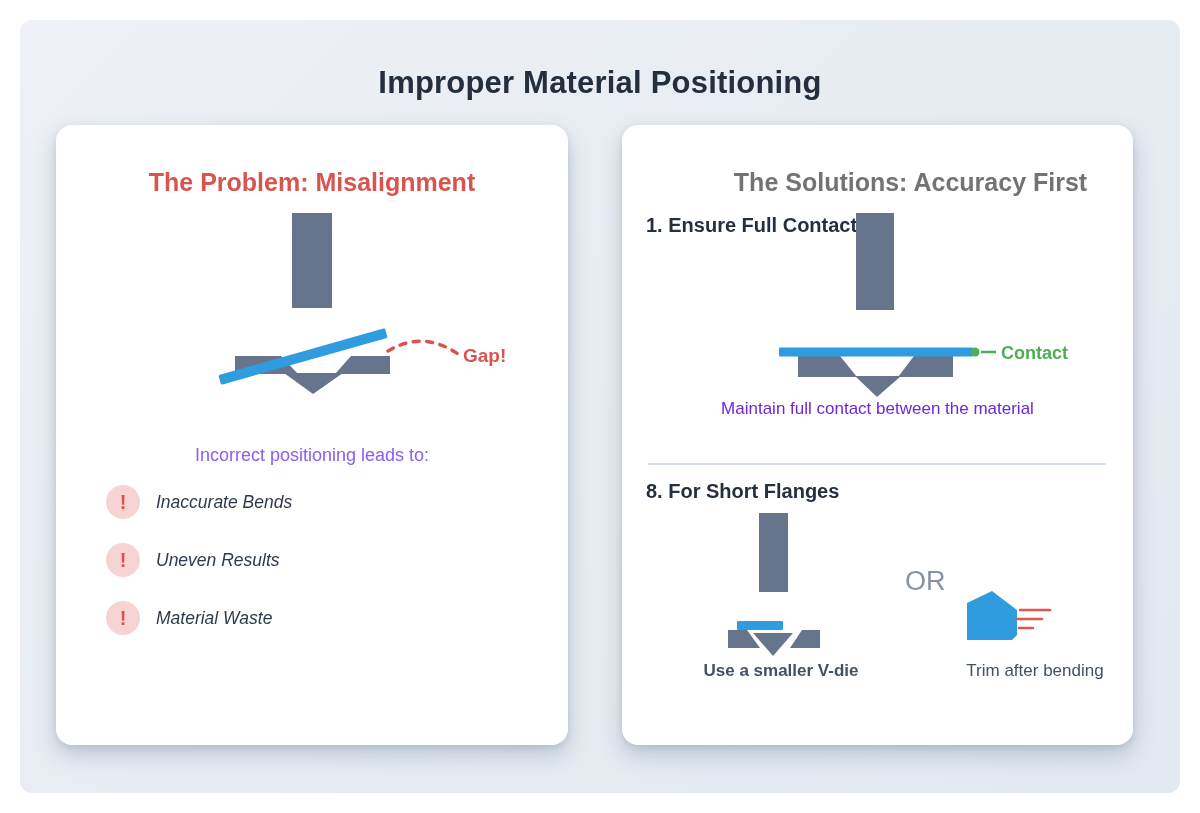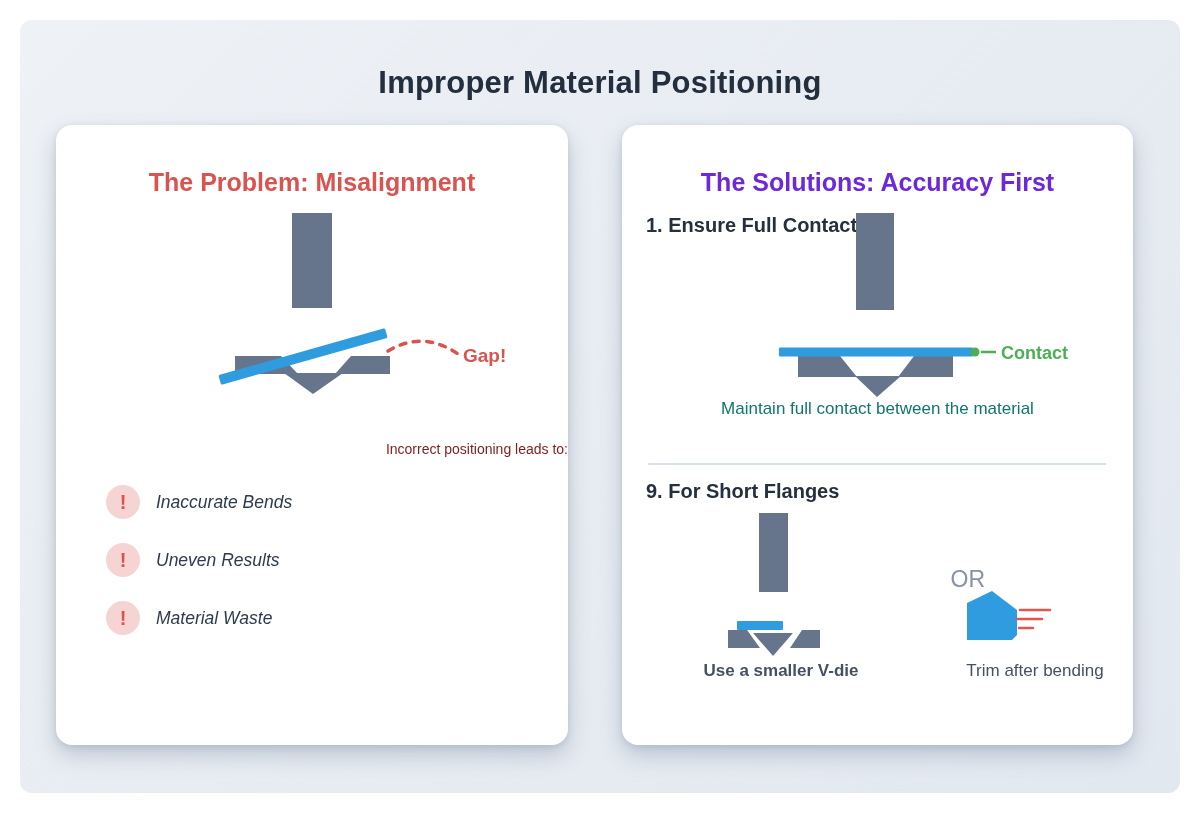--- a/index.html
+++ b/index.html
@@ -10,42 +10,42 @@
           border-radius:12px;}
   .page-title{position:absolute;left:0;top:44px;width:100%;text-align:center;
           font-size:31px;font-weight:700;color:#232f3e;letter-spacing:.2px;}
   .card{position:absolute;top:125px;width:512px;height:620px;background:#ffffff;
           border-radius:16px;box-shadow:0 10px 22px rgba(90,110,140,.30),0 2px 6px rgba(90,110,140,.16);}
   .card.problem{left:56px;}
   .card.solutions{left:622px;width:511px;}
   .card-heading{position:absolute;top:22px;left:0;width:100%;text-align:center;
           font-size:25px;font-weight:700;}
   .card-heading.red{color:#d9534f;}
-  .card-heading.green{color:#6d28d9;}
+  .card-heading.green{color:#737373;margin-left:33px;}
   .diagram-svg{position:absolute;left:0;top:0;pointer-events:none;z-index:2;}
-  .lead-text{position:absolute;top:302px;left:0;width:100%;text-align:right;
-          font-size:14px;color:#7f1d1d;}
+  .lead-text{position:absolute;top:302px;left:0;width:100%;text-align:center;
+          font-size:18px;color:#8b5cf6;}
   .issue-item{position:absolute;left:50px;height:34px;}
   .issue-icon{position:absolute;left:0;top:0;width:34px;height:34px;border-radius:50%;
           background:#f7d4d4;color:#d9534f;font-weight:700;font-size:20px;
           text-align:center;line-height:34px;}
   .issue-label{position:absolute;left:50px;top:0;white-space:nowrap;line-height:34px;
           font-size:17.5px;color:#2e3b4d;font-style:italic;}
   .footnote{position:absolute;top:556px;left:0;width:100%;text-align:center;
           font-size:17px;line-height:29px;color:#7e8a9a;}
   .section-heading{position:absolute;left:24px;font-size:20px;font-weight:700;
           color:#25303f;white-space:nowrap;z-index:1;}
   .s1-heading{top:89px;}
   .s2-heading{top:355px;}
   .s1-caption{position:absolute;top:272px;left:0;width:100%;text-align:center;
-          font-size:17px;line-height:24px;color:#0f766e;z-index:1;}
+          font-size:17px;line-height:24px;color:#6d28d9;z-index:1;}
   .divider{position:absolute;top:338px;left:26px;width:458px;height:0;
           border-top:2px solid #d7e0eb;z-index:1;}
-  .or-label{position:absolute;top:441px;left:283px;width:80px;text-align:right;
-          font-size:23px;color:#8792a2;z-index:1;}
+  .or-label{position:absolute;top:441px;left:283px;width:80px;text-align:left;
+          font-size:27px;color:#8792a2;z-index:1;}
   .option-caption{position:absolute;top:536px;text-align:center;font-size:17px;
           color:#445163;z-index:1;}
   .option1{left:14px;width:290px;font-weight:bold;}
   .option2{left:323px;width:180px;}
   svg text.gap{fill:#d9534f;font-weight:700;font-size:19px;font-family:"Liberation Sans",sans-serif;}
   svg text.contact{fill:#4cae55;font-weight:700;font-size:18px;font-family:"Liberation Sans",sans-serif;}
 </style>
 </head>
 <body>
 
@@ -96,21 +96,21 @@
     <h2 class="card-heading green">The Solutions: Accuracy First</h2>
 
     <div class="section-heading s1-heading">1. Ensure Full Contact</div>
 
     <div class="s1-caption">
       <div>Maintain full contact between the material</div>
     </div>
 
     <div class="divider"></div>
 
-    <div class="section-heading s2-heading">9. For Short Flanges</div>
+    <div class="section-heading s2-heading">8. For Short Flanges</div>
 
     <div class="or-label">OR</div>
 
     <div class="option-caption option1">Use a smaller V-die</div>
     <div class="option-caption option2">Trim after bending</div>
 
     <svg class="diagram-svg" width="511" height="620" viewBox="0 0 511 620">
 
       <g>
         <rect x="234" y="88" width="38" height="97" fill="#66758B"></rect>

